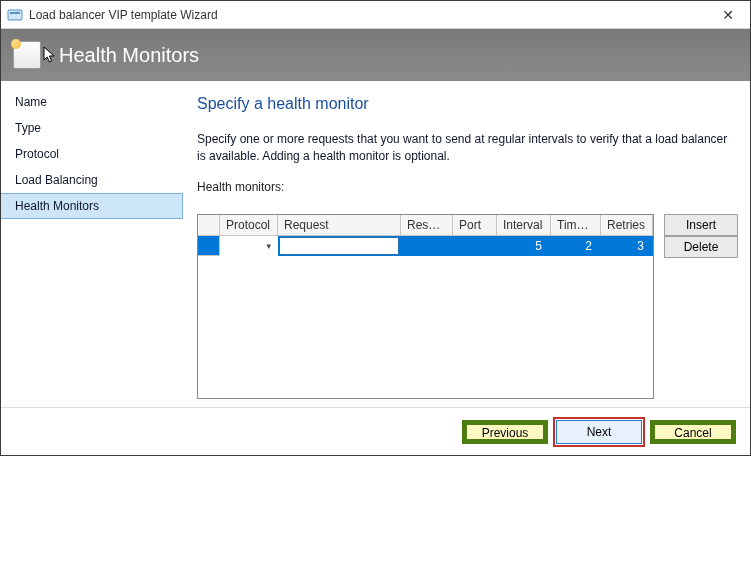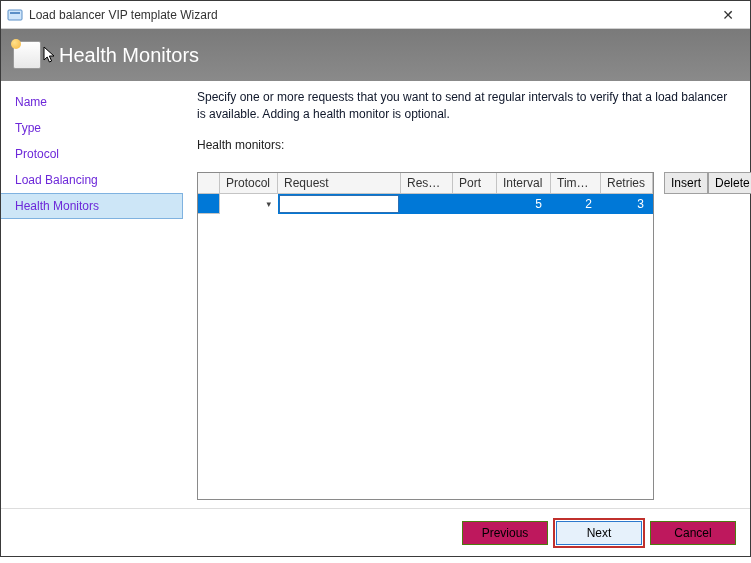--- a/index.html
+++ b/index.html
@@ -1,18 +1,18 @@
 <!DOCTYPE html>
 <html><head>
 <meta charset="utf-8">
 <style>
   * { box-sizing: border-box; }
   html, body { margin: 0; padding: 0; font-family: "Segoe UI", sans-serif; font-size: 12px; color: #222; }
   .window {
-    width: 751px; height: 557px;
+    width: 751px; height: 456px;
     border: 1px solid #3a3a3a;
     background: #fff;
     display: flex; flex-direction: column;
     position: relative;
   }
   .titlebar {
     height: 28px;
     display: flex; align-items: center;
     border-bottom: 1px solid #d0d0d0;
     padding: 0 0 0 6px;
@@ -55,21 +55,21 @@
     flex: 1;
     display: flex;
     min-height: 0;
   }
   .sidebar {
     width: 182px;
     padding: 8px 0 0 0;
   }
   .side-item {
     padding: 6px 14px;
-    color: #6d28d9;
+    color: #0f172a;
     font-size: 12px;
     cursor: default;
   }
   .side-item.active {
     background: #cde6f7;
     border: 1px solid #7fb2e0;
     border-left: none;
     padding: 5px 13px 5px 14px;
   }
   .side-item.disabled {
@@ -156,40 +156,40 @@
     border: 1px solid #2b6fb3;
     background: #fff;
     color: #222;
     font: inherit;
     padding: 0 3px;
     outline: none;
   }
   .grid-body { flex:1; overflow:auto; }
   .side-buttons {
     width: 74px;
-    display:flex; 
+    display:flex; flex-direction:column; 
   }
   .btn {
     height: 22px;
     border: 1px solid #a0a0a0;
     background: #eaeaea;
     font: inherit;
     font-size: 12px;
     cursor: default;
   }
   .footer {
     height: 48px;
     border-top: 1px solid #ddd;
     display:flex; align-items:center; justify-content:flex-end;
     gap: 8px; padding-right: 14px;
   }
   .fbtn {
     width: 86px; height: 24px;
-    border: 1px solid #4d7c0f;
-    background: #be185d;
+    border: 5px solid #4d7c0f;
+    background: #fef9c3;
     font: inherit; font-size:12px;
   }
   .fbtn.primary {
     outline: 2px solid #c0302c;
     outline-offset: 1px;
     border: 1px solid #2b78cd;
     background: #e6f1fb;
   }
 </style>
 </head>
@@ -221,20 +221,21 @@
   <div class="body">
     <div class="sidebar">
       <div class="side-item">Name</div>
       <div class="side-item">Type</div>
       <div class="side-item">Protocol</div>
       <div class="side-item">Load Balancing</div>
       <div class="side-item active">Health Monitors</div>
     </div>
 
     <div class="main">
+      <h2>Specify a health monitor</h2>
       <div class="desc">Specify one or more requests that you want to send at regular intervals to verify that a load balancer is available. Adding a health monitor is optional.</div>
       <div class="lbl">Health monitors:</div>
 
       <div class="grid-wrap">
         <div class="grid-outer">
           <div class="grid-header">
             <div class="cell rowhdr c-rowhdr"></div>
             <div class="cell c-proto">Protocol</div>
             <div class="cell c-req">Request</div>
             <div class="cell c-resp">Respo...</div>

